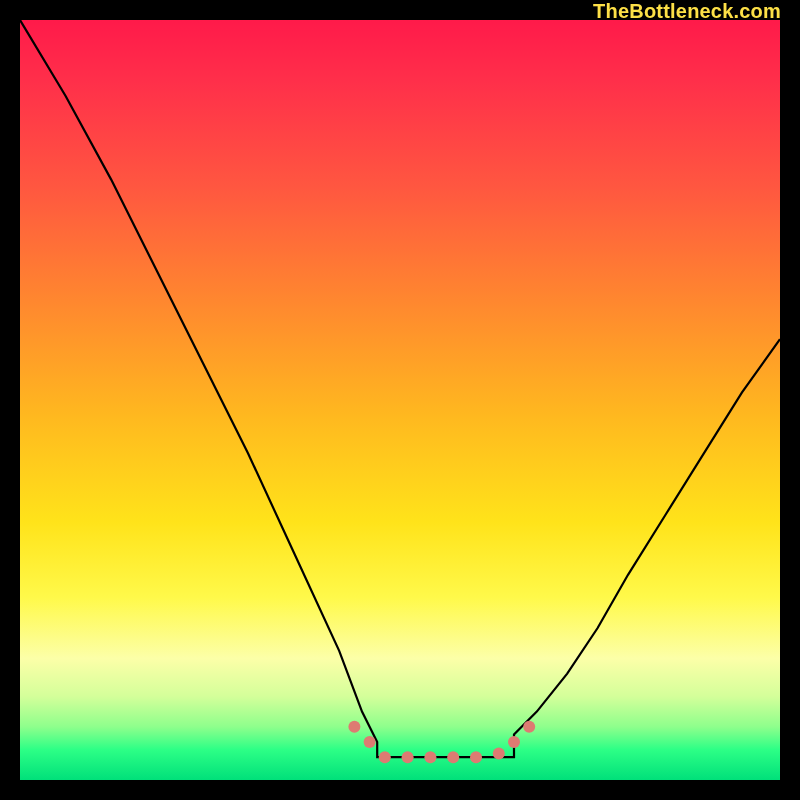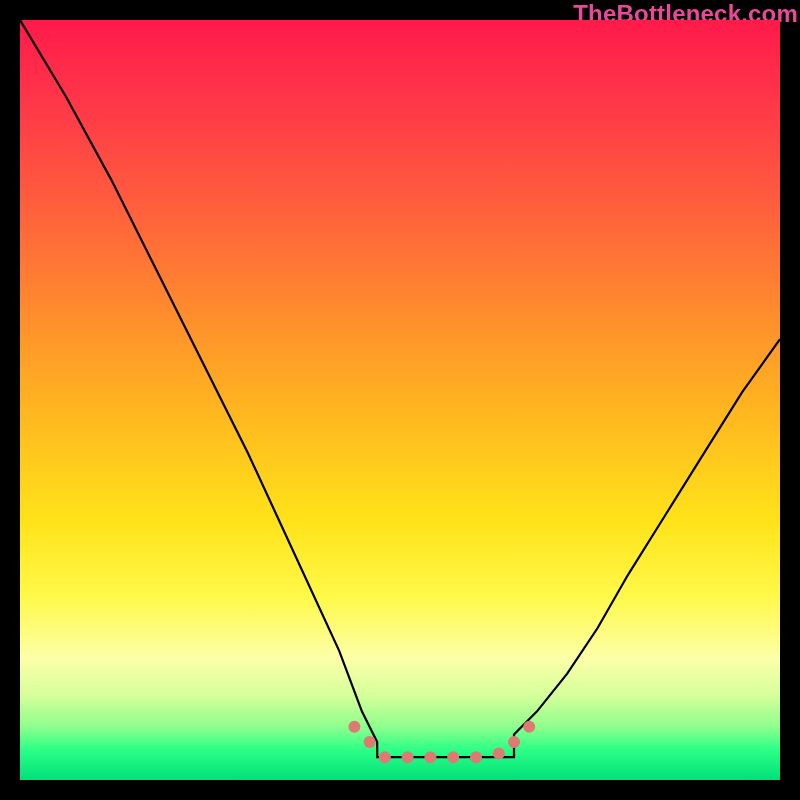--- a/index.html
+++ b/index.html
@@ -41,24 +41,24 @@
   }
   .curve-svg {
     position: absolute;
     left: 0; top: 0;
     width: 100%;
     height: 100%;
   }
   .attribution {
     position: absolute;
     top: 0;
-    right: 2px;
-    color: #ec4899;
+    right: 19px;
+    color: #fde047;
     font-family: Arial, Helvetica, sans-serif;
-    font-size: 24px;
+    font-size: 20px;
     font-weight: 600;
     letter-spacing: 0.2px;
   }
 </style>
 </head>
 <body>
 
 <div class="frame">
   <div class="attribution">TheBottleneck.com</div>
   <div class="plot">

